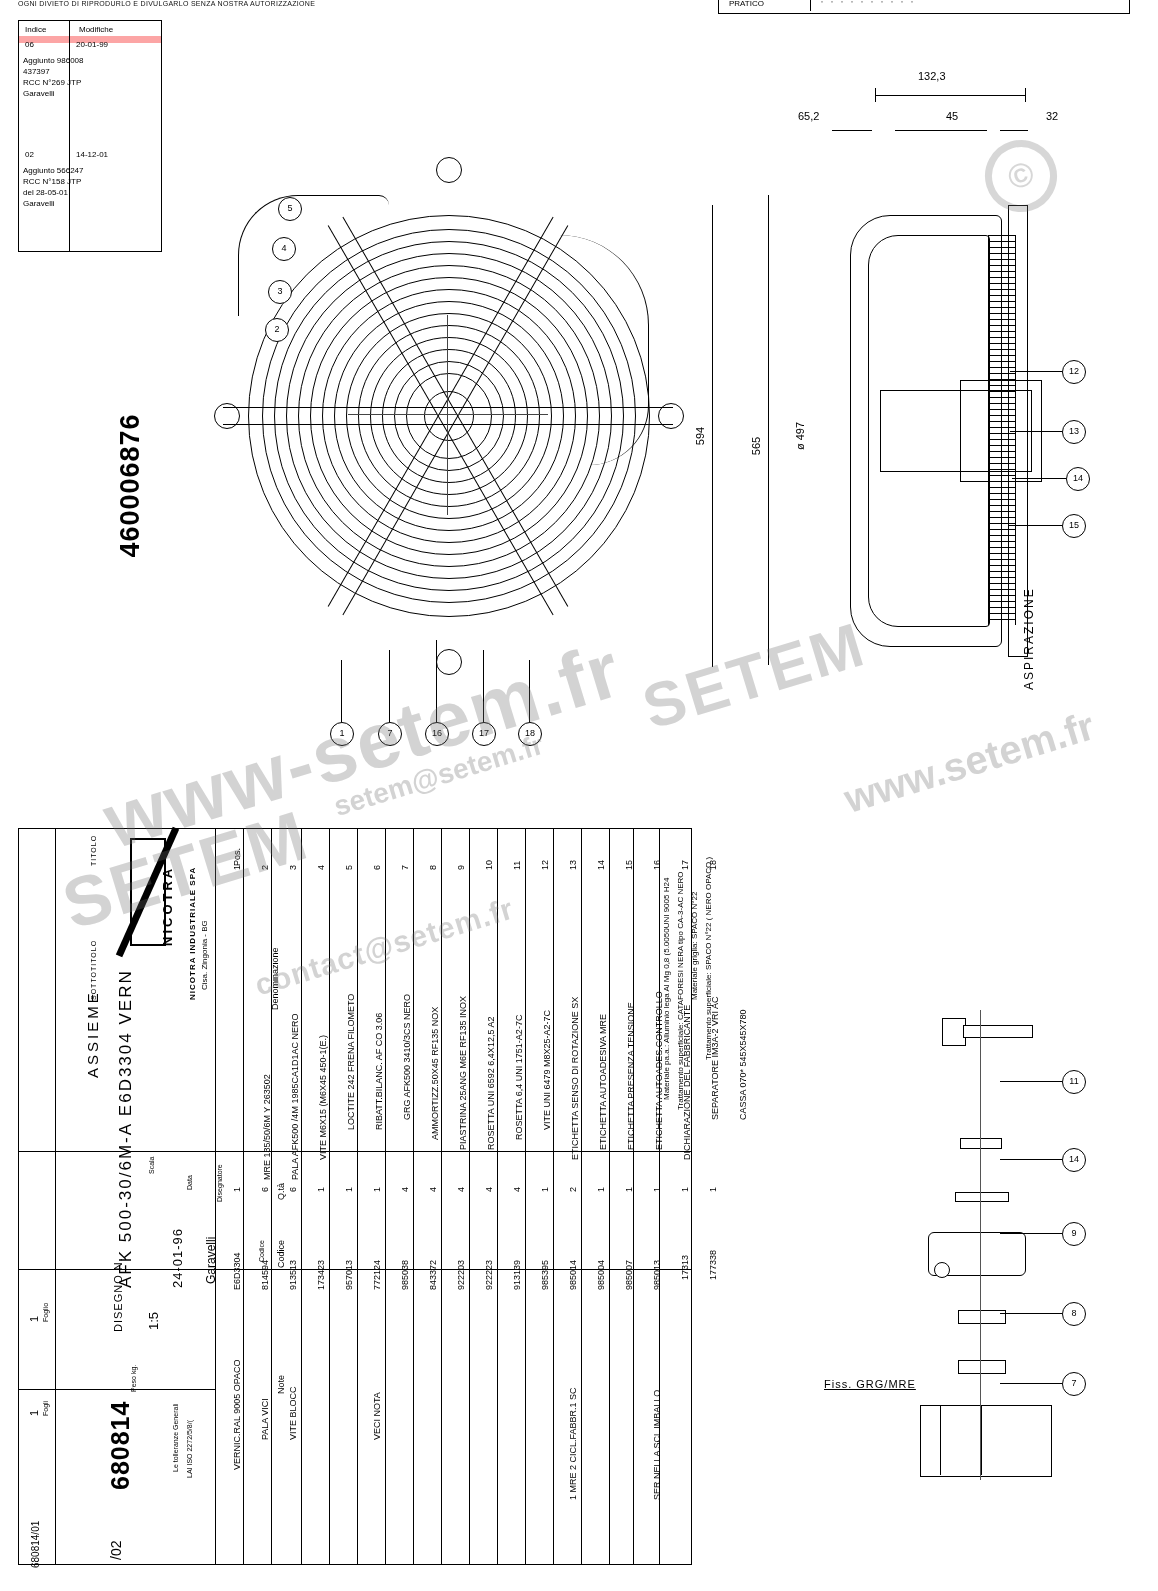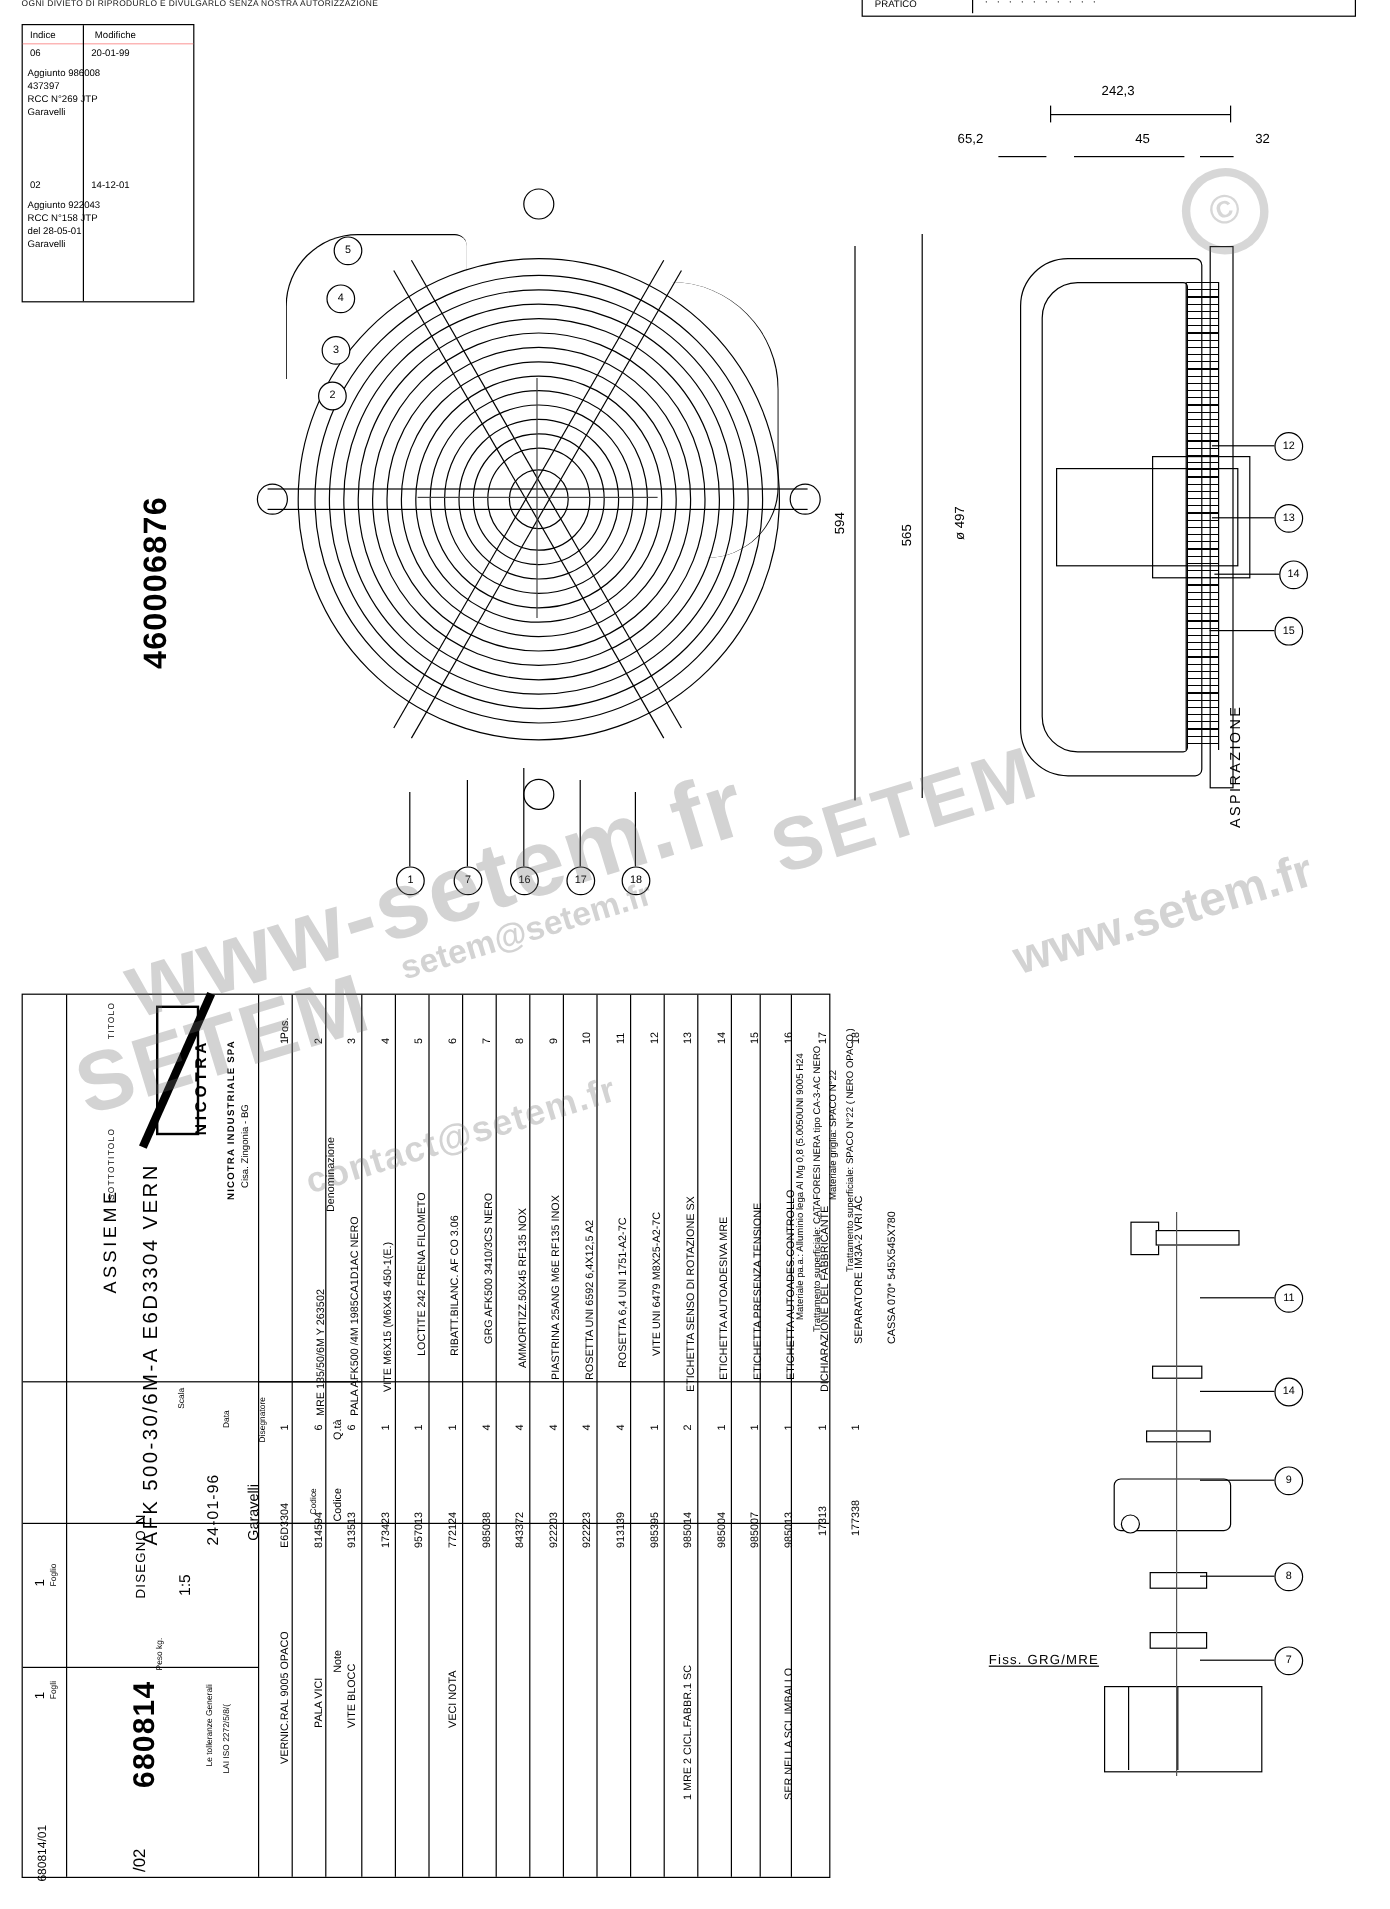--- a/index.html
+++ b/index.html
@@ -12,21 +12,21 @@
   .vl{width:1px;}
 
   
   .topnote{position:absolute;left:18px;top:0px;font-size:7px;letter-spacing:.3px;color:#111;white-space:nowrap;}
   .topbox{position:absolute;left:718px;top:-10px;width:410px;height:22px;border:1px solid #000;}
   .topbox .cellA{position:absolute;left:0;top:0;width:92px;height:20px;border-right:1px solid #000;font-size:8px;padding:8px 0 0 10px;box-sizing:border-box;}
   .topbox .cellB{position:absolute;left:93px;top:0;right:0;height:20px;font-size:8px;padding:2px 0 0 6px;box-sizing:border-box;letter-spacing:2px;}
 
   
   #revtable{position:absolute;left:18px;top:20px;width:142px;height:230px;border:1px solid #000;font-size:8px;line-height:11px;}
-  #revtable .rhead{position:absolute;left:0;top:0;width:100%;height:15px;border-bottom:1px solid #fca5a5;}
+  #revtable .rhead{position:absolute;left:0;top:0;width:100%;height:15px;border-bottom:7px solid #fca5a5;}
   #revtable .rhead span{position:absolute;top:3px;font-size:8px;}
   #revtable .rh1{left:6px;}
   #revtable .rh2{left:60px;}
   #revtable .rvsep{position:absolute;left:50px;top:0;width:1px;height:100%;background:#000;}
   .revblk{position:absolute;left:0;width:100%;}
   .revblk .c1{position:absolute;left:6px;}
   .revblk .c2{position:absolute;left:57px;}
   .revblk .txt{position:absolute;left:4px;white-space:nowrap;}
 
   
@@ -97,21 +97,21 @@
       <span class="c2">20-01-99</span>
       <span class="txt" style="top:16px;">Aggiunto 986008</span>
       <span class="txt" style="top:27px;">      437397</span>
       <span class="txt" style="top:38px;">RCC N°269    JTP</span>
       <span class="txt" style="top:49px;">Garavelli</span>
     </div>
 
     <div class="revblk" style="top:128px;">
       <span class="c1">02</span>
       <span class="c2">14-12-01</span>
-      <span class="txt" style="top:16px;">Aggiunto 922043</span>
+      <span class="txt" style="top:16px;">Aggiunto 566247</span>
       <span class="txt" style="top:27px;">RCC N°158    JTP</span>
       <span class="txt" style="top:38px;">del 28-05-01</span>
       <span class="txt" style="top:49px;">Garavelli</span>
     </div>
   </div>
 
   <div id="bignum">460006876</div>
 
   <div id="fanwrap">
 
@@ -176,21 +176,21 @@
 
     <div class="abs" style="left:148px;top:40px;width:26px;height:390px;border-left:1px solid #000;border-right:1px solid #000;
         background:repeating-linear-gradient(to bottom, #000 0 1px, transparent 1px 6px);"></div>
 
     <div class="abs" style="left:168px;top:10px;width:18px;height:450px;border:1.2px solid #000;"></div>
   </div>
 
   <div class="rot" style="left:1022px;top:690px;font-size:12px;letter-spacing:2px;">ASPIRAZIONE</div>
 
   <div class="ln hl" style="left:875px;top:95px;width:150px;"></div>
-  <div class="dim" style="left:918px;top:70px;">242,3</div>
+  <div class="dim" style="left:918px;top:70px;">132,3</div>
   <div class="ln vl" style="left:875px;top:88px;height:14px;"></div>
   <div class="ln vl" style="left:1025px;top:88px;height:14px;"></div>
 
   <div class="ln hl" style="left:832px;top:130px;width:40px;"></div>
   <div class="ln hl" style="left:895px;top:130px;width:92px;"></div>
   <div class="ln hl" style="left:1000px;top:130px;width:28px;"></div>
   <div class="dim" style="left:798px;top:110px;">65,2</div>
   <div class="dim" style="left:946px;top:110px;">45</div>
   <div class="dim" style="left:1046px;top:110px;">32</div>
 

